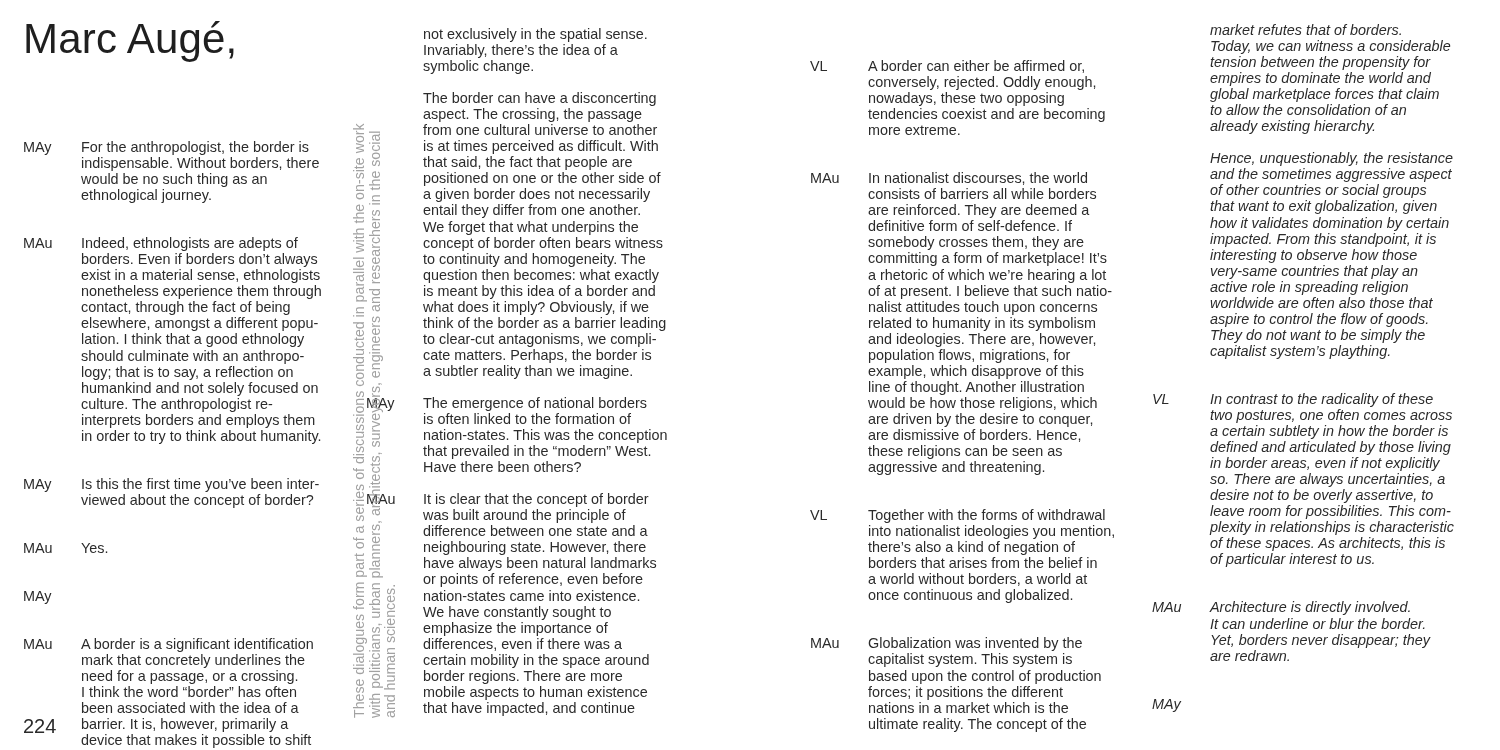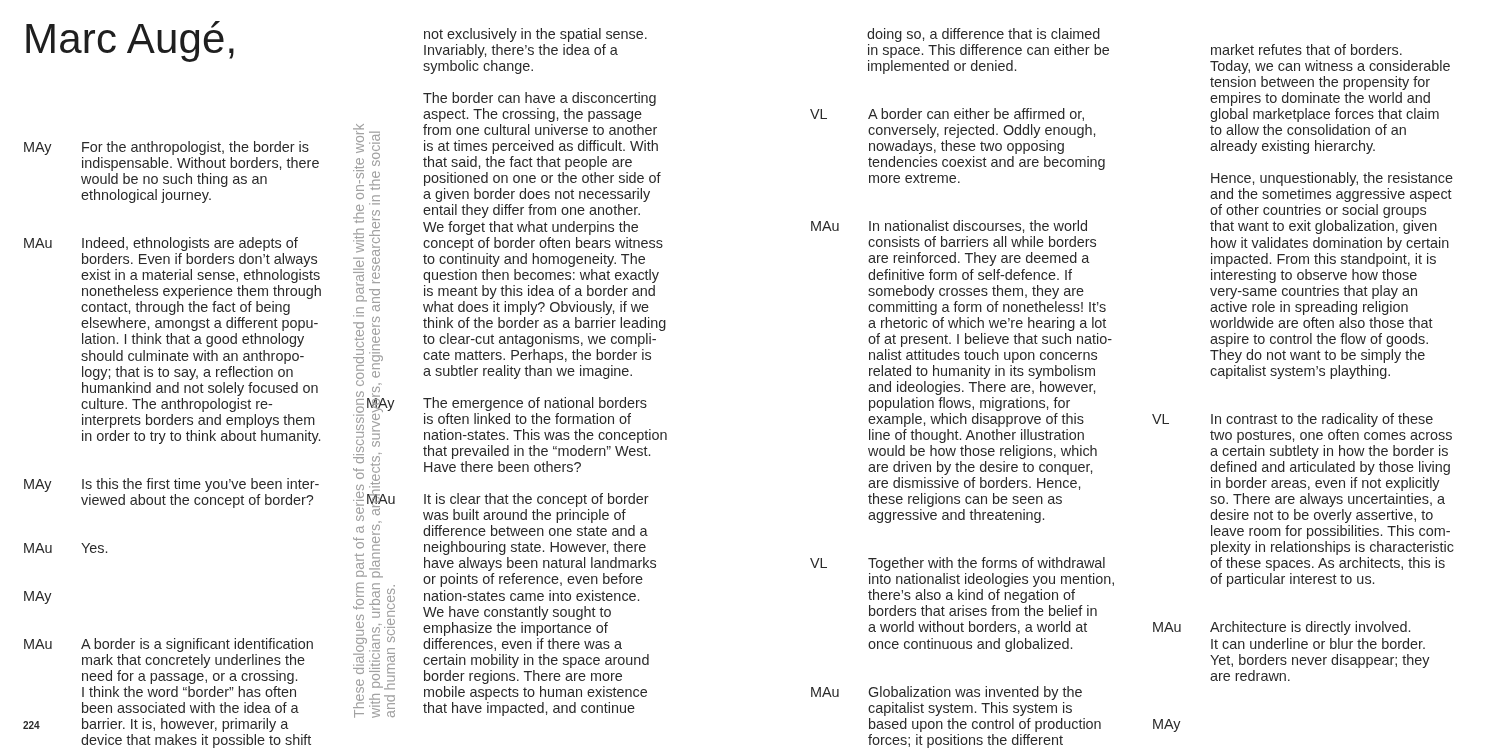--- a/index.html
+++ b/index.html
@@ -42,21 +42,21 @@
       flex: 0 0 58px;
       white-space: nowrap;
     }
     .line {
       display: block;
       white-space: nowrap;
     }
     .col1 { left: 23px; top: 107px; }
     .col2 { left: 423px; top: 26px; }
     .col3 { left: 810px; top: 26px; }
-    .col4 { left: 1152px; top: 42px; }
+    .col4 { left: 1152px; top: 22px; font-style: italic; }
     .col2 .entry-cont, .col3 .entry-cont { margin-bottom: 16px; }
     .col3 .entry-cont { padding-left: 57px; }
     .col4 .entry-cont { padding-left: 58px; margin-bottom: 16px; }
 
     .floating-speaker {
       position: absolute;
       font-size: 14.4px;
       line-height: 16px;
       color: #2b2b2b;
     }
@@ -71,24 +71,23 @@
       line-height: 15.6px;
       color: #a2a2a2;
       white-space: nowrap;
     }
     .vertical-note .line { display: block; }
 
     .page-number {
       position: absolute;
       left: 23px;
       top: 718px;
-      font-size: 10px;
+      font-size: 20px;
       line-height: 16px;
       color: #2b2b2b;
-      font-weight: bold;
     }
   </style>
 </head>
 <body>
 
 <h1 class="page-title">
   <span class="line">Marc Augé,</span>
 </h1>
 
 <div class="col col1" id="col1">
@@ -207,44 +206,39 @@
         <span class="line">differences, even if there was a</span>
         <span class="line">certain mobility in the space around</span>
         <span class="line">border regions. There are more</span>
         <span class="line">mobile aspects to human existence</span>
         <span class="line">that have impacted, and continue</span>
       </div>
     </div>
   </div>
 
 <div class="col col3" id="col3">
-    <div class="entry-cont">
-      <span class="line">doing so, a difference that is claimed</span>
-      <span class="line">in space. This difference can either be</span>
-      <span class="line">implemented or denied.</span>
-    </div>
     <div class="entry">
       <div class="speaker">VL</div>
       <div class="speech">
         <span class="line">A border can either be affirmed or,</span>
         <span class="line">conversely, rejected. Oddly enough,</span>
         <span class="line">nowadays, these two opposing</span>
         <span class="line">tendencies coexist and are becoming</span>
         <span class="line">more extreme.</span>
       </div>
     </div>
     <div class="entry">
       <div class="speaker">MAu</div>
       <div class="speech">
         <span class="line">In nationalist discourses, the world</span>
         <span class="line">consists of barriers all while borders</span>
         <span class="line">are reinforced. They are deemed a</span>
         <span class="line">definitive form of self-defence. If</span>
         <span class="line">somebody crosses them, they are</span>
-        <span class="line">committing a form of nonetheless! It’s</span>
+        <span class="line">committing a form of marketplace! It’s</span>
         <span class="line">a rhetoric of which we’re hearing a lot</span>
         <span class="line">of at present. I believe that such natio-</span>
         <span class="line">nalist attitudes touch upon concerns</span>
         <span class="line">related to humanity in its symbolism</span>
         <span class="line">and ideologies. There are, however,</span>
         <span class="line">population flows, migrations, for</span>
         <span class="line">example, which disapprove of this</span>
         <span class="line">line of thought. Another illustration</span>
         <span class="line">would be how those religions, which</span>
         <span class="line">are driven by the desire to conquer,</span>

